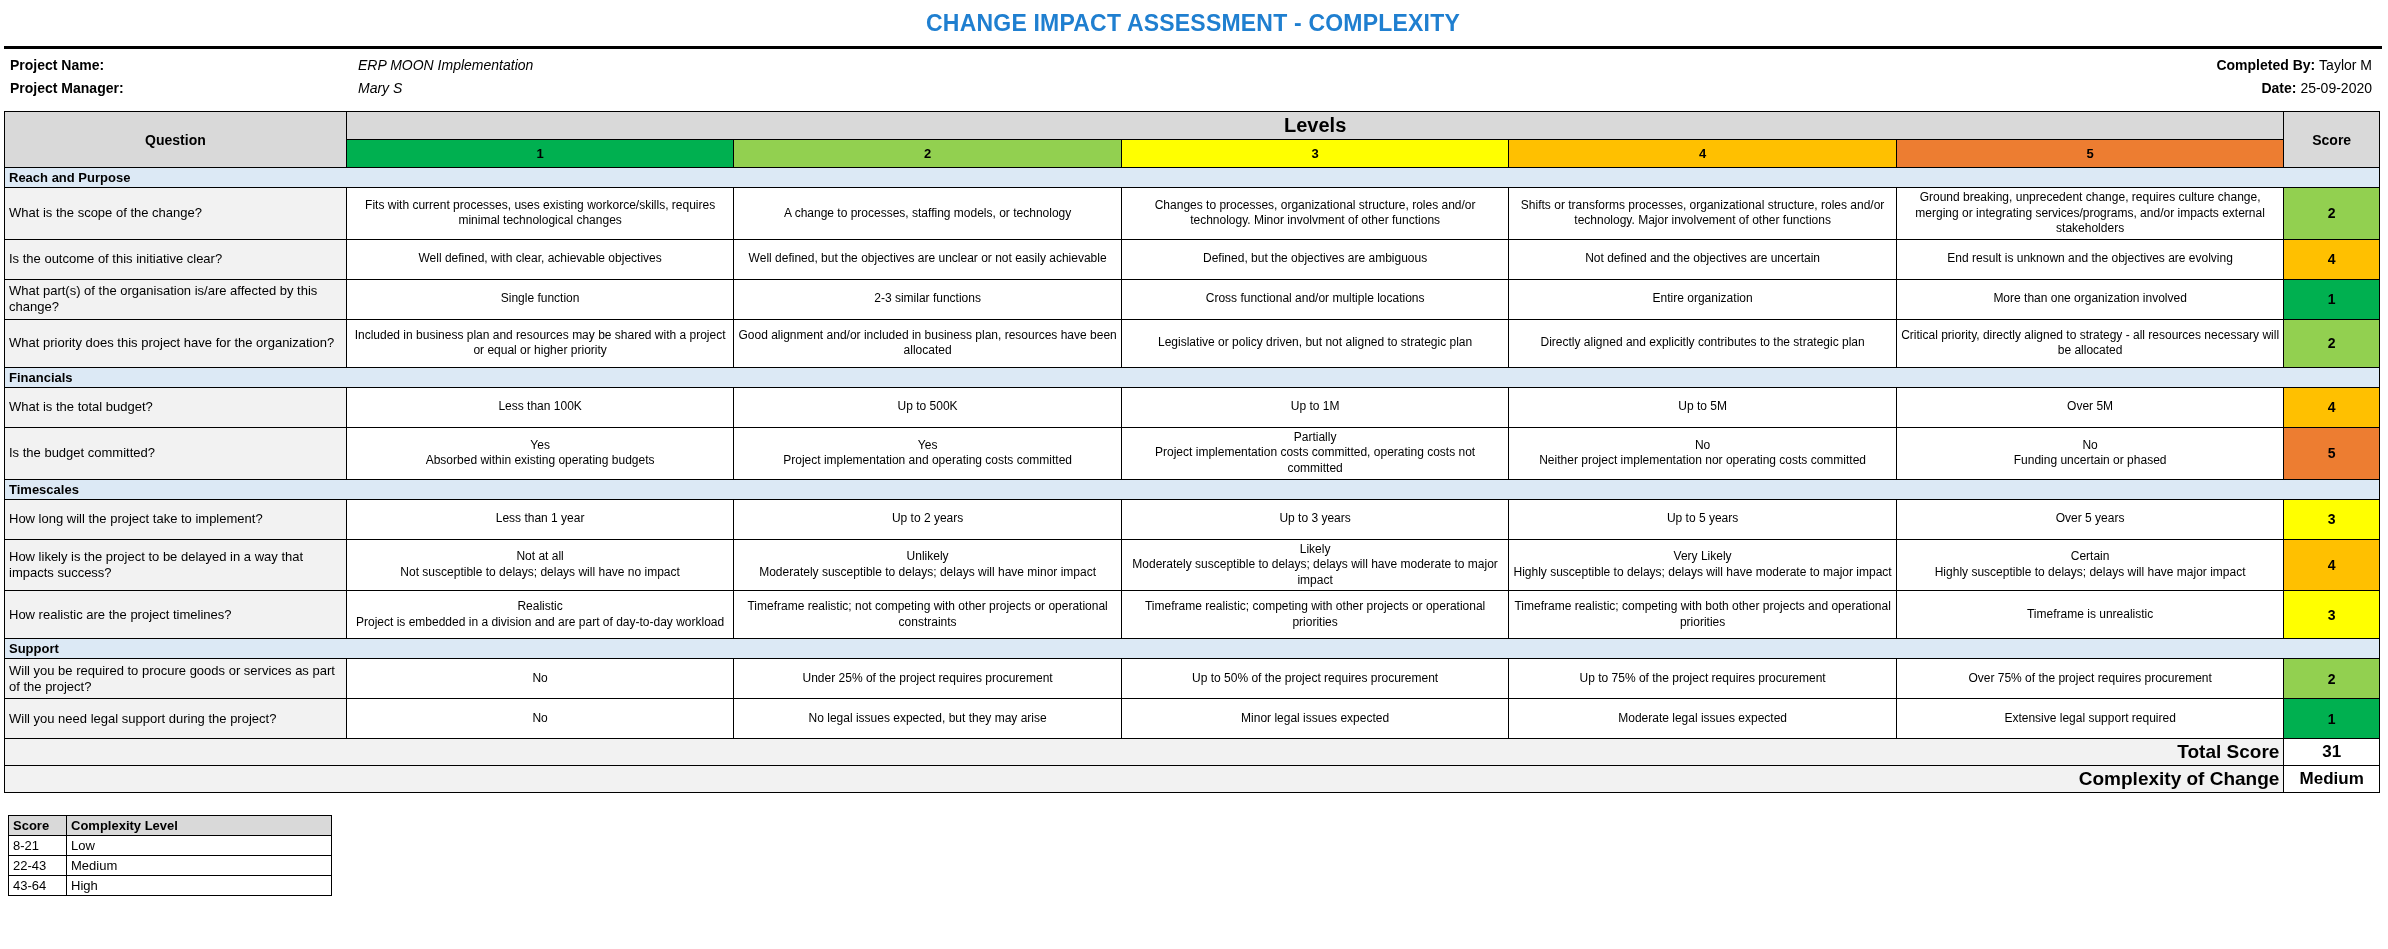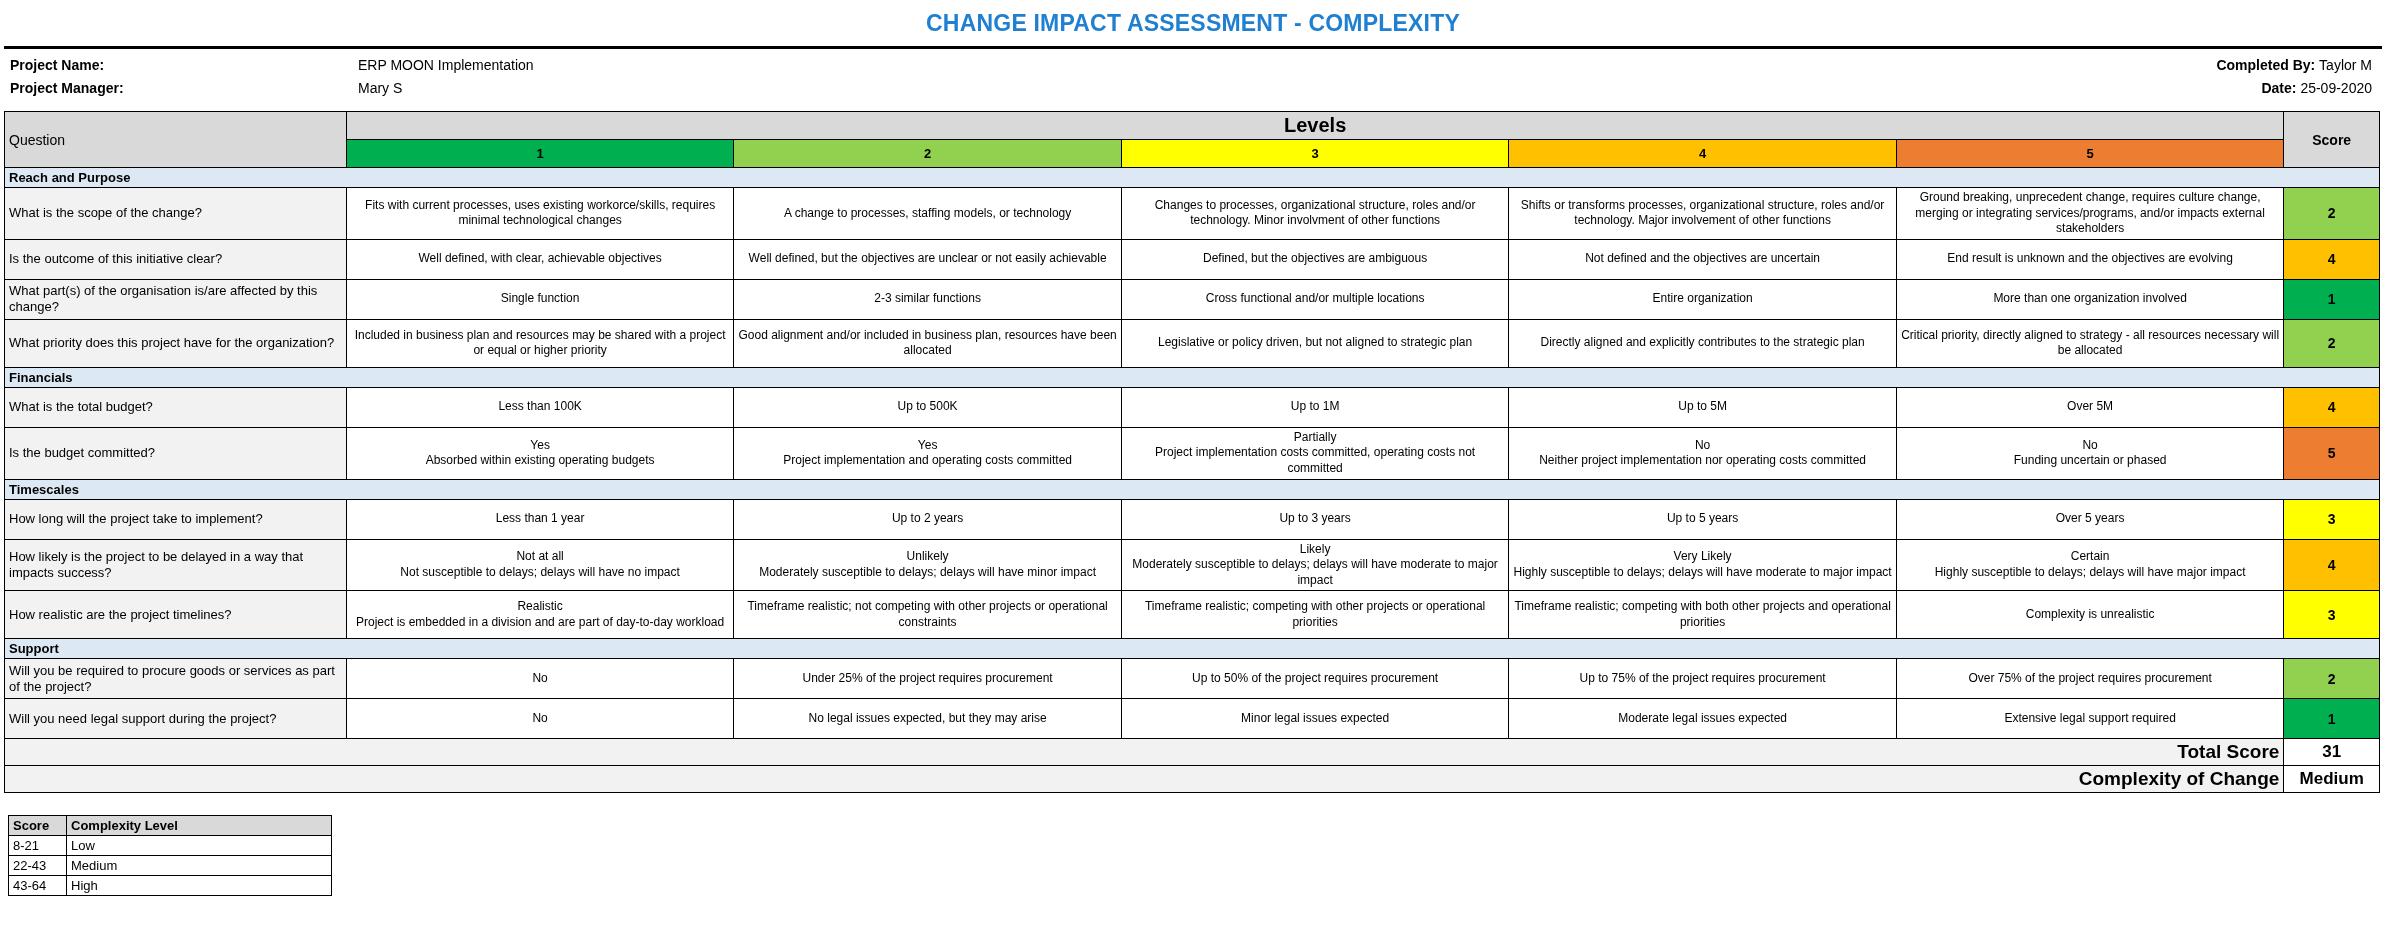--- a/index.html
+++ b/index.html
@@ -51,21 +51,21 @@
     height: 23px;
     font-size: 14px;
     gap: 28px;
   }
   .meta-label {
     width: 326px;
     font-weight: bold;
     padding-left: 6px;
     box-sizing: border-box;
   }
-  .meta-value { font-weight: normal; }
+  .meta-value { font-weight: normal; font-style: italic; }
   .meta-right {
     position: absolute;
     right: 10px;
     top: 8px;
     text-align: right;
     font-size: 14px;
   }
   .meta-right div { height: 23px; font-weight: bold; }
   .meta-right span.val { font-weight: normal; }
 
@@ -89,23 +89,23 @@
     box-sizing: border-box;
     overflow: hidden;
   }
 
   .col-q     { width: 322px; }
   .col-lvl   { width: 365px; }
   .col-score { width: 90px; }
 
   th.question-head {
     background: #d9d9d9;
-    text-align: left;
-    font-size: 14px;
-    font-weight: normal;
+    text-align: center;
+    font-size: 14px;
+    font-weight: bold;
     height: 54px;
   }
   th.levels-head {
     background: #d9d9d9;
     text-align: center;
     font-size: 20px;
     font-weight: bold;
     height: 26px;
   }
   th.score-head {
@@ -319,21 +319,21 @@
           <td class="acell">Very Likely<br>Highly susceptible to delays; delays will have moderate to major impact</td>
           <td class="acell">Certain<br>Highly susceptible to delays; delays will have major impact</td>
           <td class="scell" style="background: rgb(255, 192, 0);">4</td>
         </tr>
         <tr class="qrow-tall">
           <td class="qcell">How realistic are the project timelines?</td>
           <td class="acell">Realistic<br>Project is embedded in a division and are part of day-to-day workload</td>
           <td class="acell">Timeframe realistic; not competing with other projects or operational constraints</td>
           <td class="acell">Timeframe realistic; competing with other projects or operational priorities</td>
           <td class="acell">Timeframe realistic; competing with both other projects and operational priorities</td>
-          <td class="acell">Complexity is unrealistic</td>
+          <td class="acell">Timeframe is unrealistic</td>
           <td class="scell" style="background: rgb(255, 255, 0);">3</td>
         </tr>
         <tr>
           <td class="section" colspan="7">Support</td>
         </tr>
         <tr class="qrow">
           <td class="qcell">Will you be required to procure goods or services as part of the project?</td>
           <td class="acell">No</td>
           <td class="acell">Under 25% of the project requires procurement</td>
           <td class="acell">Up to 50% of the project requires procurement</td>

